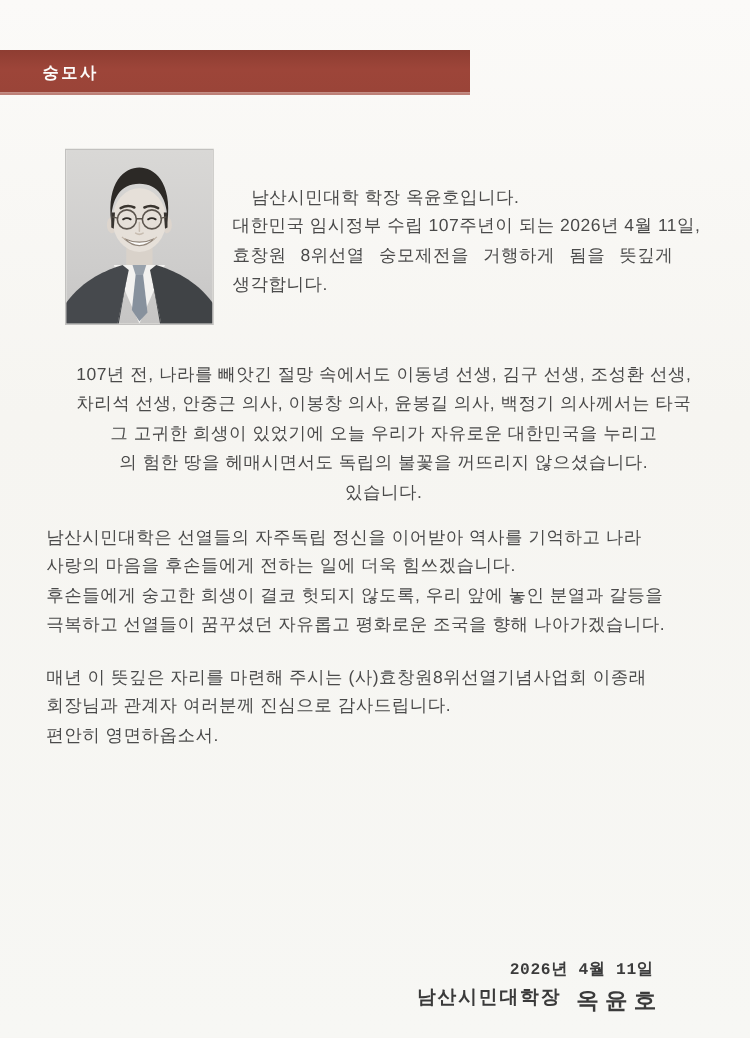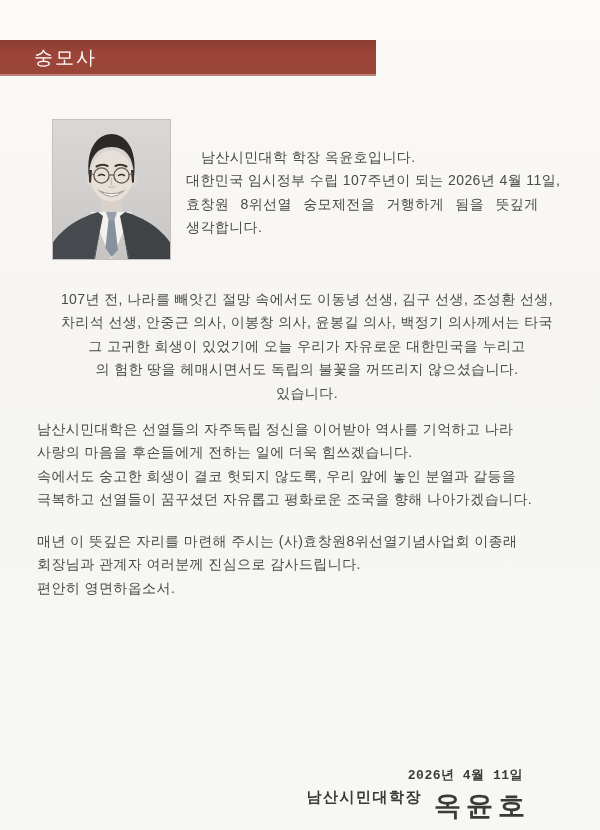--- a/index.html
+++ b/index.html
@@ -13,21 +13,21 @@
     background:linear-gradient(180deg,#fbfaf8 0%,#f6f5f1 40%,#f7f7f4 100%);
   }
   
   .title-bar {
     position:absolute; left:0; top:40px; width:376px; height:36px;
     background:linear-gradient(180deg,#8e3d32 0%,#9d4539 45%,#9a4438 100%);
     border-bottom:2px solid #bd8077;
   }
   .title-text {
     display:block; padding-left:34px; line-height:35px;
-    color:#fdfcfa; font-size:19px; font-weight:normal; letter-spacing:2px;
+    color:#fdfcfa; font-size:13px; font-weight:bold; letter-spacing:2px;
   }
   
   .photo {
     position:absolute; left:53px; top:120px; width:117px; height:139px;
     outline:1px solid #c2c1bf;
   }
   .photo svg { display:block; }
   
   .line {
     font-size:14px; line-height:23.4px; color:#4a4a4a;
@@ -43,21 +43,21 @@
   
   .footer-date {
     position:absolute; top:766px; right:77px;
     font-size:13px; font-weight:bold; color:#3c3c3c; letter-spacing:0.5px;font-family:Liberation Mono, monospace;
   }
   .footer-sig {
     position:absolute; top:788px; right:70px;
     display:flex; align-items:flex-start; color:#3a3a3a; font-weight:bold;
   }
   .sig-title { font-size:15px; letter-spacing:1.5px; }
-  .sig-name  { font-size:27px; letter-spacing:5px; margin-left:12px; }
+  .sig-name  { font-size:18px; letter-spacing:5px; margin-left:12px; }
 </style>
 </head>
 <body>
 
 <div class="page">
 
   <div class="title-bar">
     <span class="title-text">숭모사</span>
   </div>
 
@@ -123,21 +123,21 @@
     <div class="line">107년 전, 나라를 빼앗긴 절망 속에서도 이동녕 선생, 김구 선생, 조성환 선생,</div>
     <div class="line">차리석 선생, 안중근 의사, 이봉창 의사, 윤봉길 의사, 백정기 의사께서는 타국</div>
     <div class="line">그 고귀한 희생이 있었기에 오늘 우리가 자유로운 대한민국을 누리고</div>
     <div class="line">의 험한 땅을 헤매시면서도 독립의 불꽃을 꺼뜨리지 않으셨습니다.</div>
     <div class="line">있습니다.</div>
   </div>
 
   <div class="para p2">
     <div class="line">남산시민대학은 선열들의 자주독립 정신을 이어받아 역사를 기억하고 나라</div>
     <div class="line">사랑의 마음을 후손들에게 전하는 일에 더욱 힘쓰겠습니다.</div>
-    <div class="line">속에서도 숭고한 희생이 결코 헛되지 않도록, 우리 앞에 놓인 분열과 갈등을</div>
+    <div class="line">후손들에게 숭고한 희생이 결코 헛되지 않도록, 우리 앞에 놓인 분열과 갈등을</div>
     <div class="line">극복하고 선열들이 꿈꾸셨던 자유롭고 평화로운 조국을 향해 나아가겠습니다.</div>
   </div>
 
   <div class="para p3">
     <div class="line">매년 이 뜻깊은 자리를 마련해 주시는 (사)효창원8위선열기념사업회 이종래</div>
     <div class="line">회장님과 관계자 여러분께 진심으로 감사드립니다.</div>
     <div class="line">편안히 영면하옵소서.</div>
   </div>
 
   <div class="footer-date">2026년 4월 11일</div>

